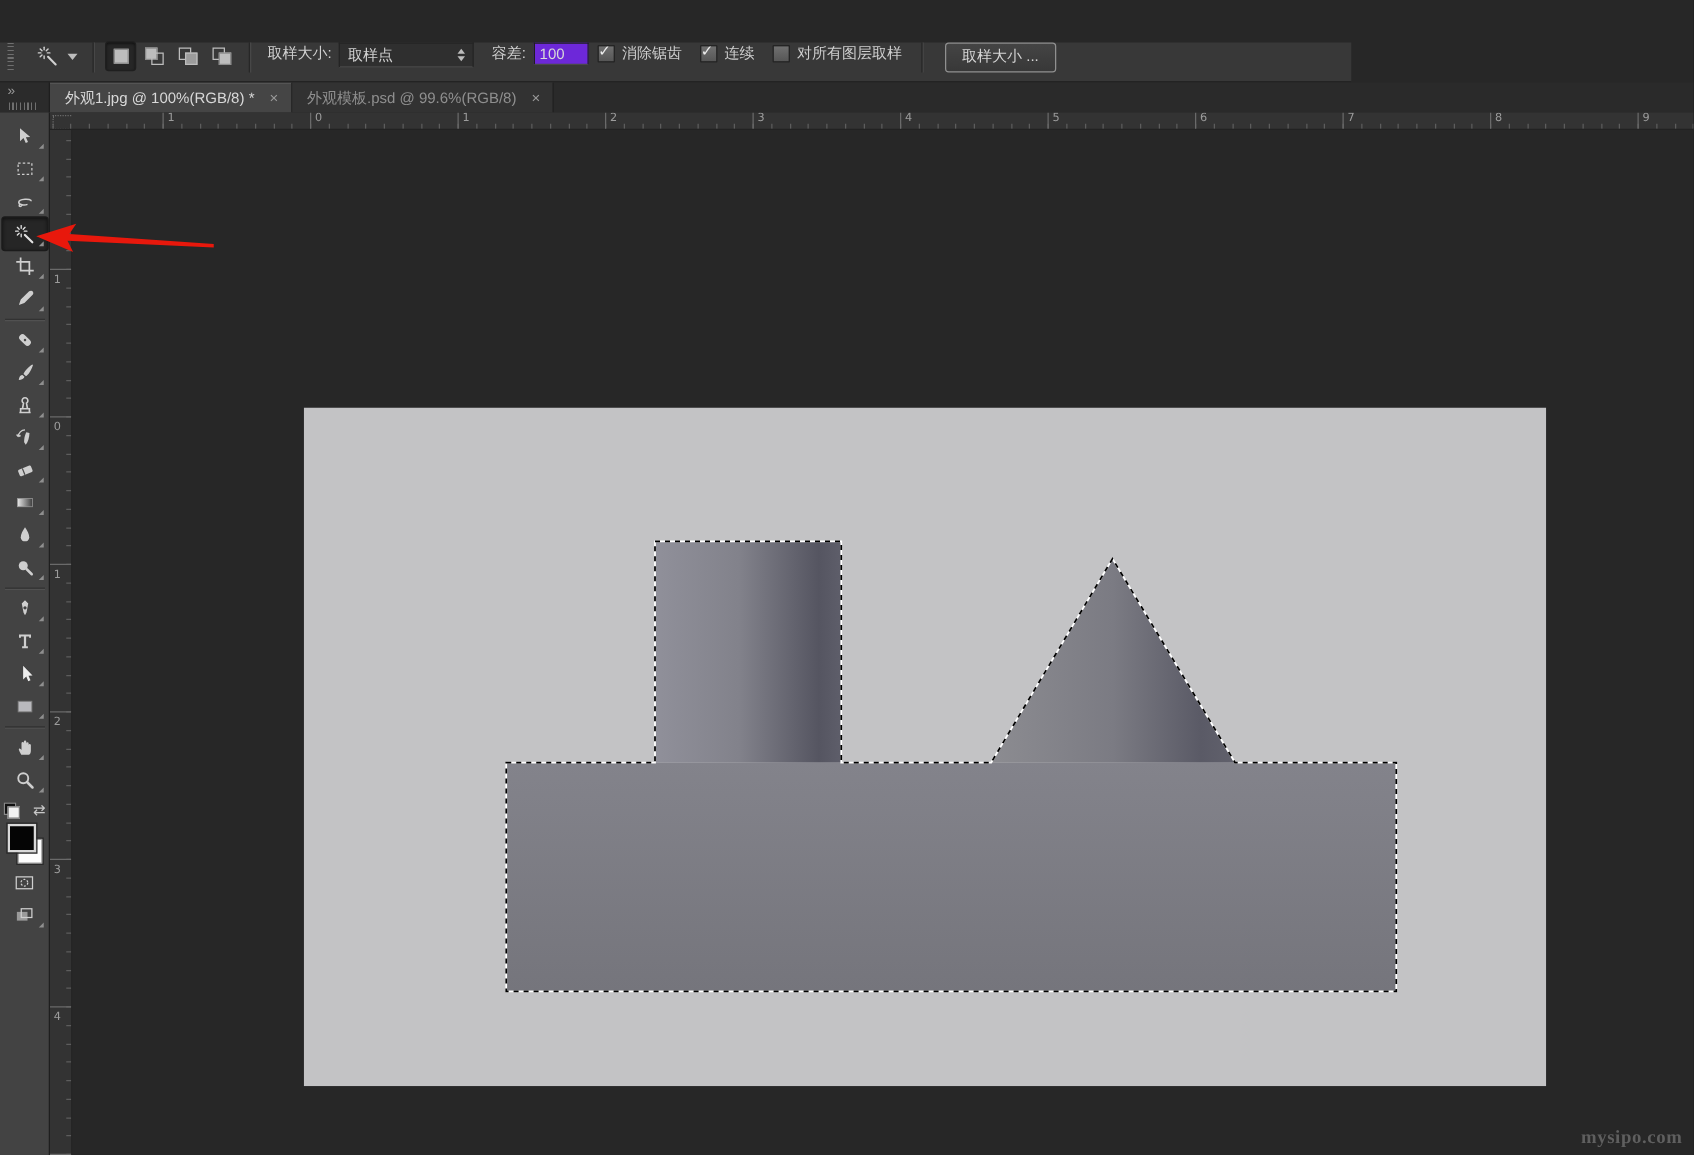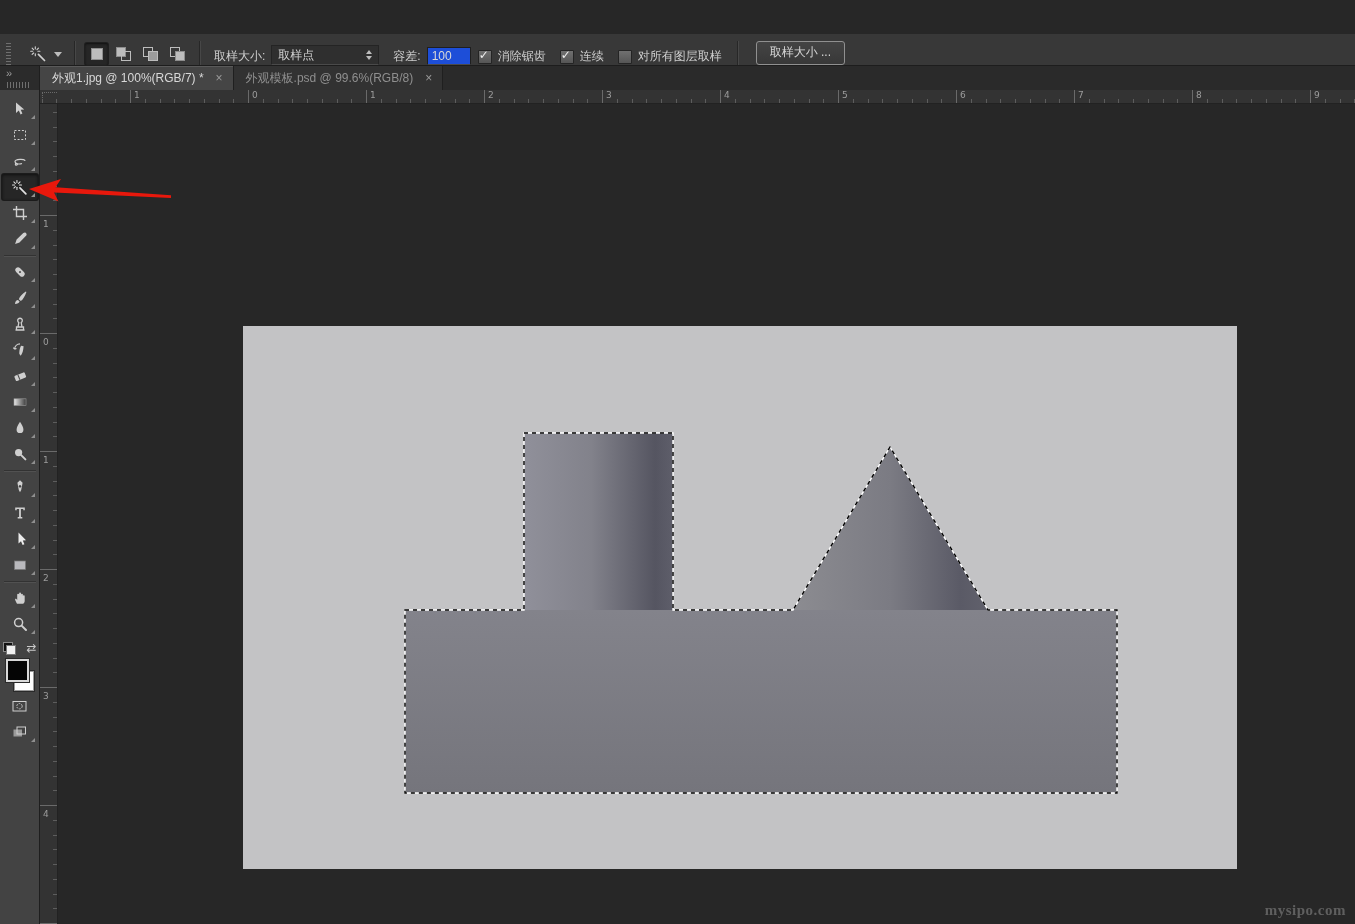--- a/index.html
+++ b/index.html
@@ -5,22 +5,22 @@
   html,body{margin:0;padding:0;background:#1c1c1c;}
   #app{position:relative;width:1355px;height:924px;overflow:hidden;background:#272727;
        font-family:"Liberation Sans","DejaVu Sans",sans-serif;-webkit-font-smoothing:antialiased;}
   
   .menubar{position:absolute;left:0;top:0;width:1355px;height:34px;background:#2d2d2d;
            border-top:1px solid #454545;border-bottom:1px solid #171717;box-sizing:border-box;
            display:flex;align-items:center;}
   .logo{color:#31a8ff;font-weight:bold;font-size:18px;margin:0 16px 0 11px;letter-spacing:0;}
   .menu-item{color:#d4d4d4;font-size:12.5px;padding:0 13px;line-height:32px;cursor:default;}
   
-  .optionsbar{position:absolute;left:0;top:34px;width:1355px;height:32px;background:#383838;
-              border-bottom:1px solid #1d1d1d;box-sizing:border-box;display:flex;align-items:flex-end;
+  .optionsbar{position:absolute;left:0;top:34px;width:1081px;height:32px;background:#383838;
+              border-bottom:1px solid #1d1d1d;box-sizing:border-box;display:flex;align-items:flex-start;
               color:#cfcfcf;font-size:12px;}
   .grip{width:5px;height:22px;margin:0 6px 0 6px;
         background:repeating-linear-gradient(to bottom,#6f6f6f 0 1px,transparent 1px 3px);}
   .toolpreset{display:flex;align-items:center;padding:2px 4px;margin-left:8px;}
   .caret{width:0;height:0;border-left:4px solid transparent;border-right:4px solid transparent;
          border-top:5px solid #bdbdbd;margin-left:7px;}
   .osep{width:1px;height:24px;background:#272727;box-shadow:1px 0 0 #474747;margin:0 8px;}
   .modebtn{width:23px;height:22px;margin:0 2px;display:flex;align-items:center;justify-content:center;
            position:relative;border-radius:2px;}
   .modebtn.pressed{background:#262626;box-shadow:inset 0 1px 2px #111,0 0 0 1px #1f1f1f;}
@@ -30,21 +30,21 @@
   .sq.hollow{background:transparent;}
   .sq.small{width:8px;height:8px;}
   .olabel{margin:0 6px 0 6px;}
   .dropdown{width:108px;height:20px;background:#2f2f2f;border:1px solid #242424;border-bottom-color:#4a4a4a;
             display:flex;align-items:center;justify-content:space-between;padding:0 6px;box-sizing:border-box;
             color:#d2d2d2;}
   .spinner{display:flex;flex-direction:column;gap:2px;align-items:center;}
   .spinner i{width:0;height:0;border-left:3.5px solid transparent;border-right:3.5px solid transparent;display:block;}
   .spinner .up{border-bottom:4px solid #bdbdbd;}
   .spinner .dn{border-top:4px solid #bdbdbd;}
-  .numinput{width:44px;height:18px;background:#1d4ed8;border:1px solid #1f1f1f;border-bottom-color:#4a4a4a;
+  .numinput{width:44px;height:18px;background:#6d28d9;border:1px solid #1f1f1f;border-bottom-color:#4a4a4a;
             color:#d8d8d8;font-size:12px;padding:0 4px;box-sizing:border-box;font-family:inherit;}
   .checkwrap{display:flex;align-items:center;margin:0 7px;}
   .checkbox{width:12px;height:12px;border:1px solid #242424;background:linear-gradient(#707070,#565656);
             position:relative;margin-right:6px;border-radius:1px;}
   .checkbox.checked::after{content:"✓";position:absolute;left:0px;top:-3px;color:#efefef;font-size:12px;font-weight:bold;}
   .refinebtn{margin-left:10px;padding:2px 13px 3px;border:1px solid #909090;border-radius:3px;
              background:linear-gradient(#444,#383838);color:#d6d6d6;font-size:12px;}
   
   .tools-header{position:absolute;left:0;top:66px;width:40px;height:24px;background:#2b2b2b;
                 border-right:1px solid #1e1e1e;box-sizing:border-box;color:#9a9a9a;}
@@ -166,21 +166,21 @@
     <span class="osep"></span>
     <button class="refinebtn">取样大小 ...</button>
   </div>
 
   <div class="tools-header">
     <span class="chev">»</span>
     <span class="hgrip"></span>
   </div>
   <div class="tabbar">
     <div class="dtab active">
-      <span>外观1.jpg @ 100%(RGB/7) *</span>
+      <span>外观1.jpg @ 100%(RGB/8) *</span>
       <span class="tabclose">×</span>
     </div>
     <div class="dtab inactive">
       <span>外观模板.psd @ 99.6%(RGB/8)</span>
       <span class="tabclose">×</span>
     </div>
   </div>
 
   <div class="hruler">
     <span class="ruler-corner"></span>

